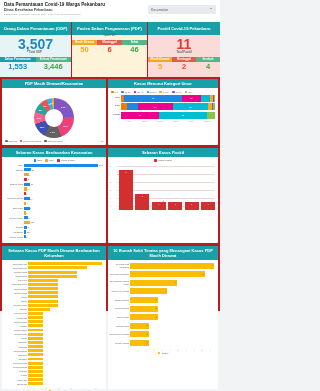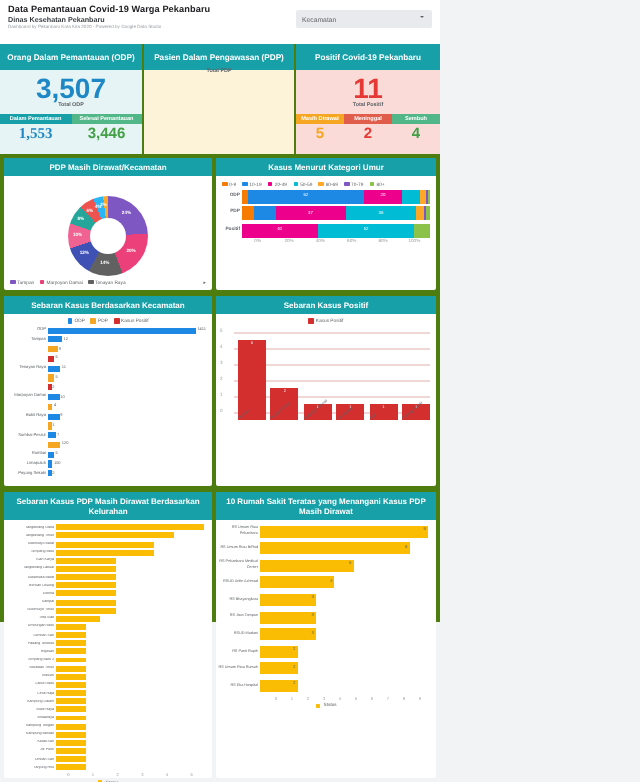--- a/index.html
+++ b/index.html
@@ -3,21 +3,21 @@
 <meta charset="utf-8">
 <style>
   html,body{margin:0;padding:0;}
   body{
     width:220px;height:391px;overflow:hidden;
     background:#f1f3f4;
     font-family:"Liberation Sans",sans-serif;
     color:#333;
     -webkit-font-smoothing:antialiased;
   }
-  .page{width:220px;height:311px;position:relative;background:#4d7c0f;}
+  .page{width:220px;height:311px;position:relative;background:#b91c1c;}
 
   
   .header{position:absolute;left:0;top:0;width:220px;height:22px;background:#fff;}
   .htxt{position:absolute;left:4px;top:2px;}
   .h-title{font-size:4.6px;font-weight:bold;color:#202124;line-height:5.6px;letter-spacing:.05px;}
   .h-sub{font-size:3.6px;font-weight:bold;color:#3c4043;line-height:4.6px;}
   .h-note{font-size:2.3px;color:#9aa0a6;line-height:3.4px;margin-top:.5px;}
   .kec-select{
     position:absolute;left:148px;top:5px;width:68px;height:9px;
     background:#e8eaed;border-radius:1px;
@@ -40,21 +40,21 @@
   .kpi-big{text-align:center;font-weight:bold;line-height:15px;padding-top:2px;}
   .kpi-odp .kpi-big{font-size:14px;color:#1e88c7;}
   .kpi-pdp .kpi-big{font-size:14px;color:#f5a623;}
   .kpi-pos .kpi-big{font-size:14px;color:#e53935;}
   .kpi-cap{text-align:center;font-size:2.7px;font-weight:bold;color:#5f6368;margin-top:-1px;}
   .kpi-sub{display:flex;margin-top:2.5px;}
   .kpi-sub .cell{flex:1;text-align:center;}
   .cell .lbl{font-size:2.8px;font-weight:bold;color:#fff;line-height:5px;display:block;
              white-space:nowrap;overflow:hidden;}
   .cell .val{font-size:7.5px;font-weight:bold;line-height:9px;display:block;}
-  .c-teal .lbl{background:#18a0a8;} .c-teal .val{color:#1e88c7;font-family:Liberation Serif, serif;}
+  .c-teal .lbl{background:#18a0a8;} .c-teal .val{color:#1e88c7;}
   .c-green .lbl{background:#52b788;} .c-green .val{color:#43a047;}
   .c-orange .lbl{background:#f5a623;} .c-orange .val{color:#f5a623;}
   .c-red .lbl{background:#e05c4b;} .c-red .val{color:#e53935;}
   .c-grn2 .lbl{background:#52b788;} .c-grn2 .val{color:#43a047;}
 
   
   .panel{position:absolute;background:#fff;border-radius:1px;}
   .ptitle{background:#18a0a8;color:#fff;font-size:4px;font-weight:bold;
     text-align:center;padding:2px 2px;line-height:5px;}
 
@@ -154,20 +154,34 @@
         <span class="val">3,446</span>
       </div>
     </div>
   </div>
 
   <div class="kpi kpi-pdp">
     <div class="kpi-head">
       <span>Pasien Dalam Pengawasan (PDP)</span>
     </div>
     <div class="kpi-cap">Total PDP</div>
+    <div class="kpi-sub">
+      <div class="cell c-orange">
+        <span class="lbl">Masih Dirawat</span>
+        <span class="val">50</span>
+      </div>
+      <div class="cell c-red">
+        <span class="lbl">Meninggal</span>
+        <span class="val">6</span>
+      </div>
+      <div class="cell c-grn2">
+        <span class="lbl">Sehat</span>
+        <span class="val">46</span>
+      </div>
+    </div>
   </div>
 
   <div class="kpi kpi-pos">
     <div class="kpi-head">
       <span>Positif Covid-19 Pekanbaru</span>
     </div>
     <div class="kpi-big">11</div>
     <div class="kpi-cap">Total Positif</div>
     <div class="kpi-sub">
       <div class="cell c-orange">

